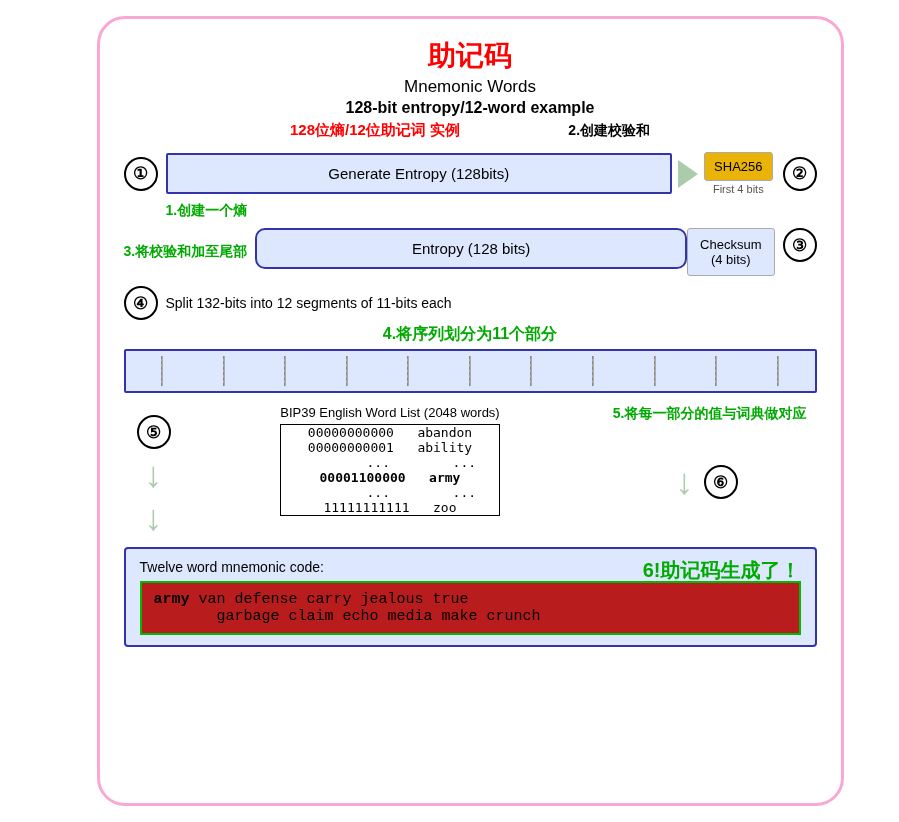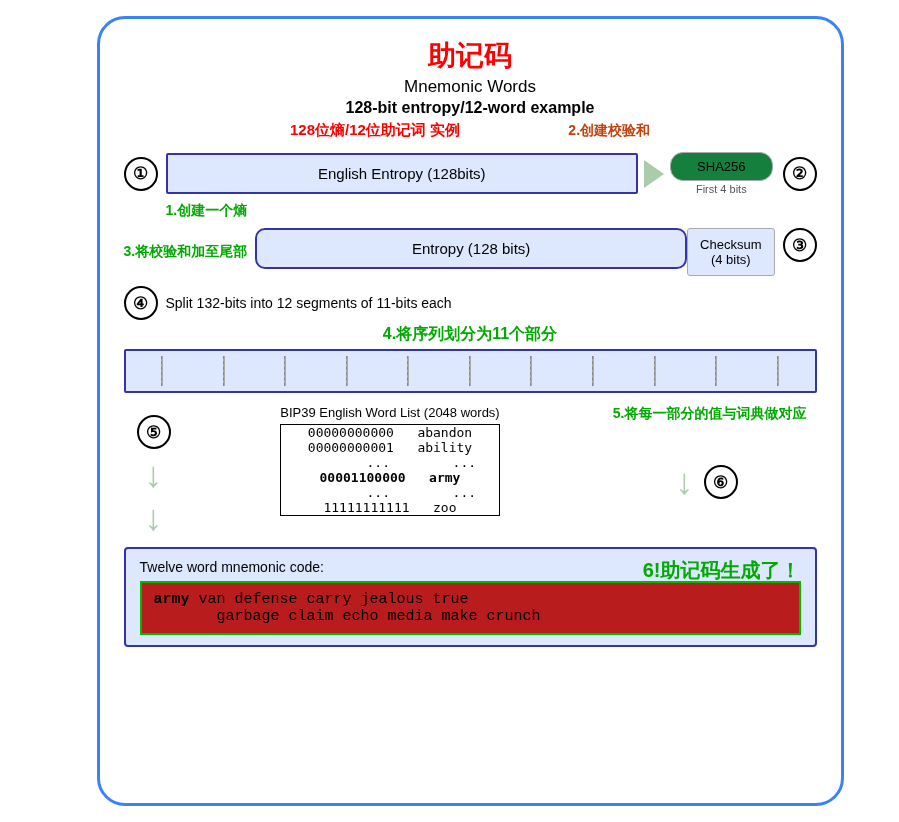--- a/index.html
+++ b/index.html
@@ -8,21 +8,21 @@
       font-family: Arial, sans-serif;
       display: flex;
       justify-content: center;
       align-items: center;
       min-height: 822px;
       width: 899px;
     }
     .outer-card {
       width: 747px;
       min-height: 790px;
-      border: 3px solid #3b82f6;
+      border: 3px solid #f9a8d4;
       border-radius: 28px;
       background: #fff;
       padding: 18px 24px 20px 24px;
       position: relative;
       margin-left: 41px;
     }
     .title-cn {
       text-align: center;
       color: #ff0000;
       font-size: 28px;
@@ -66,25 +66,25 @@
       border: 2px solid #3333aa;
       background: #dde8ff;
       padding: 10px 14px;
       font-size: 15px;
       text-align: center;
       margin-left: 8px;
       border-radius: 2px;
     }
     .sha-box {
       border: 1.5px solid #aaa;
-      background: #15803d;
-      padding: 6px 26px;
+      background: #eab308;
+      padding: 6px 9px;
       font-size: 13px;
       text-align: center;
-      border-radius: 13px;
+      border-radius: 3px;
       flex-shrink: 0;
     }
     .entropy-box2 {
       flex: 1;
       border: 2px solid #3333aa;
       background: #dde8ff;
       padding: 10px 14px;
       font-size: 15px;
       text-align: center;
       border-radius: 10px;
@@ -212,26 +212,26 @@
 <body>
 
 <div class="outer-card">
 
   <div class="title-cn">助记码</div>
   <div class="title-en1">Mnemonic Words</div>
   <div class="title-en2">128-bit entropy/12-word example</div>
   <div class="subtitle-cn">
     <span>128位熵/12位助记词 实例</span>
     &nbsp;&nbsp;&nbsp;&nbsp;&nbsp;&nbsp;&nbsp;&nbsp;&nbsp;&nbsp;&nbsp;&nbsp;&nbsp;&nbsp;&nbsp;&nbsp;&nbsp;&nbsp;&nbsp;&nbsp;&nbsp;&nbsp;&nbsp;&nbsp;
-    <span style="color:#c2410c; font-weight:bold; font-size:14px;">2.创建校验和</span>
+    <span style="color:#000000; font-weight:bold; font-size:14px;">2.创建校验和</span>
   </div>
 
   <div style="display:flex; align-items:center; margin-bottom:6px; position:relative;">
     <div class="step-circle">①</div>
-    <div class="entropy-box">English Entropy (128bits)</div>
+    <div class="entropy-box">Generate Entropy (128bits)</div>
 
     <div style="width:0;height:0;border-top:14px solid transparent;border-bottom:14px solid transparent;border-left:20px solid #aaccaa;margin:0 6px;flex-shrink:0;"></div>
     <div class="sha-firstbits">
       <div class="sha-box">SHA256</div>
       <div class="firstbits-label">First 4 bits</div>
     </div>
     <div class="step-circle" style="margin-left:10px;">②</div>
   </div>
   <div style="margin-left:42px; margin-bottom:8px;">
     <span style="color:#00aa00; font-weight:bold; font-size:14px;">1.创建一个熵</span>

